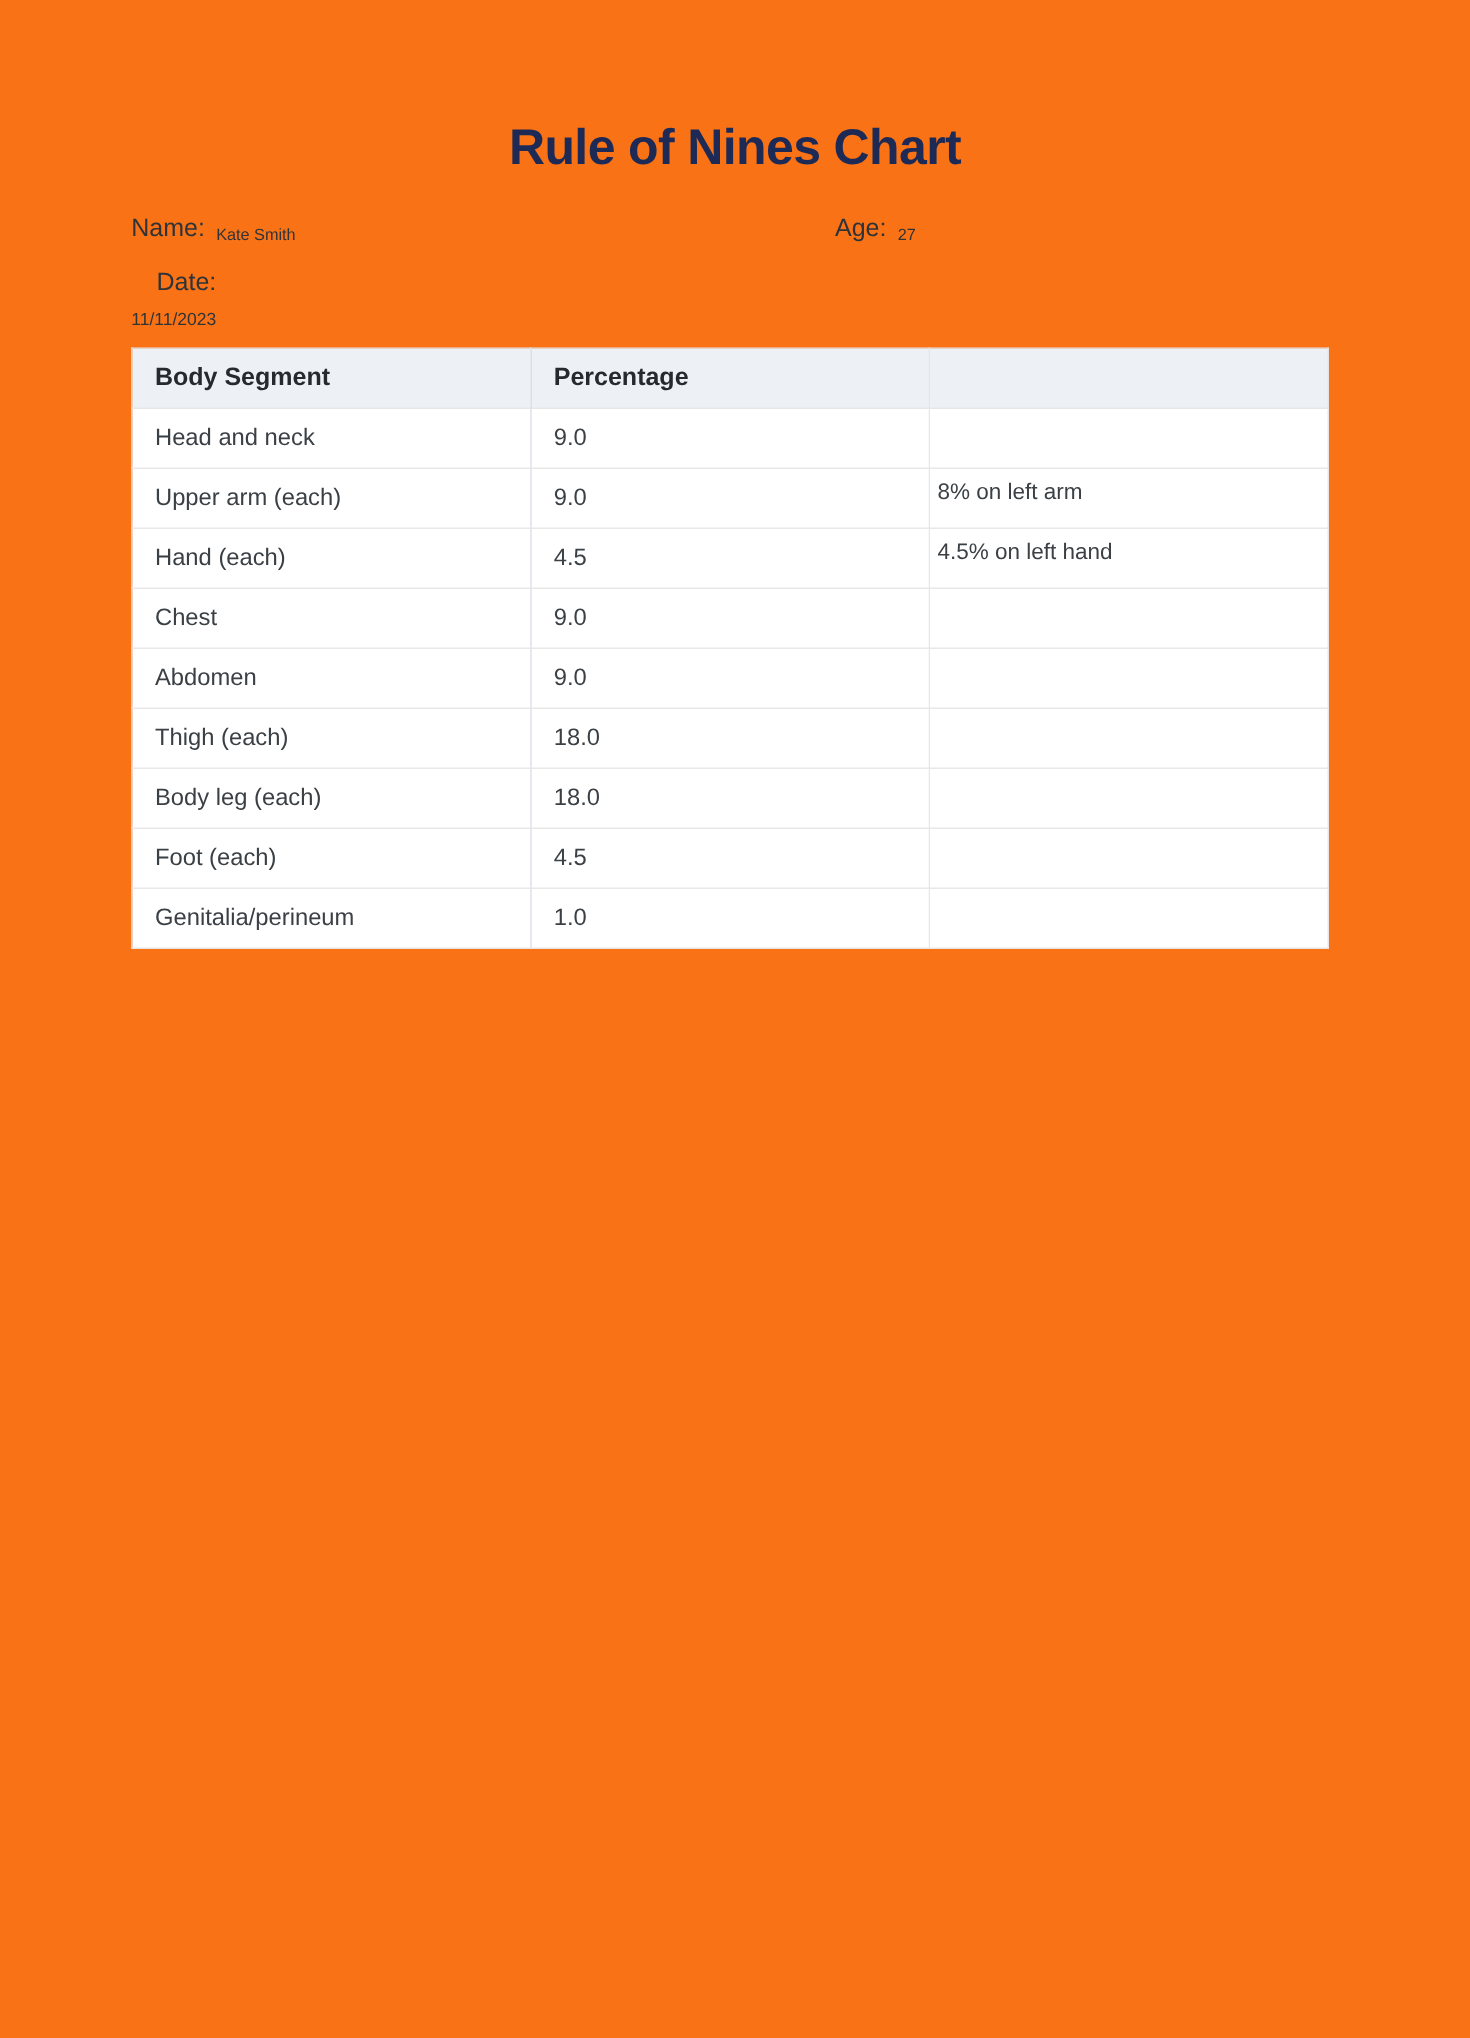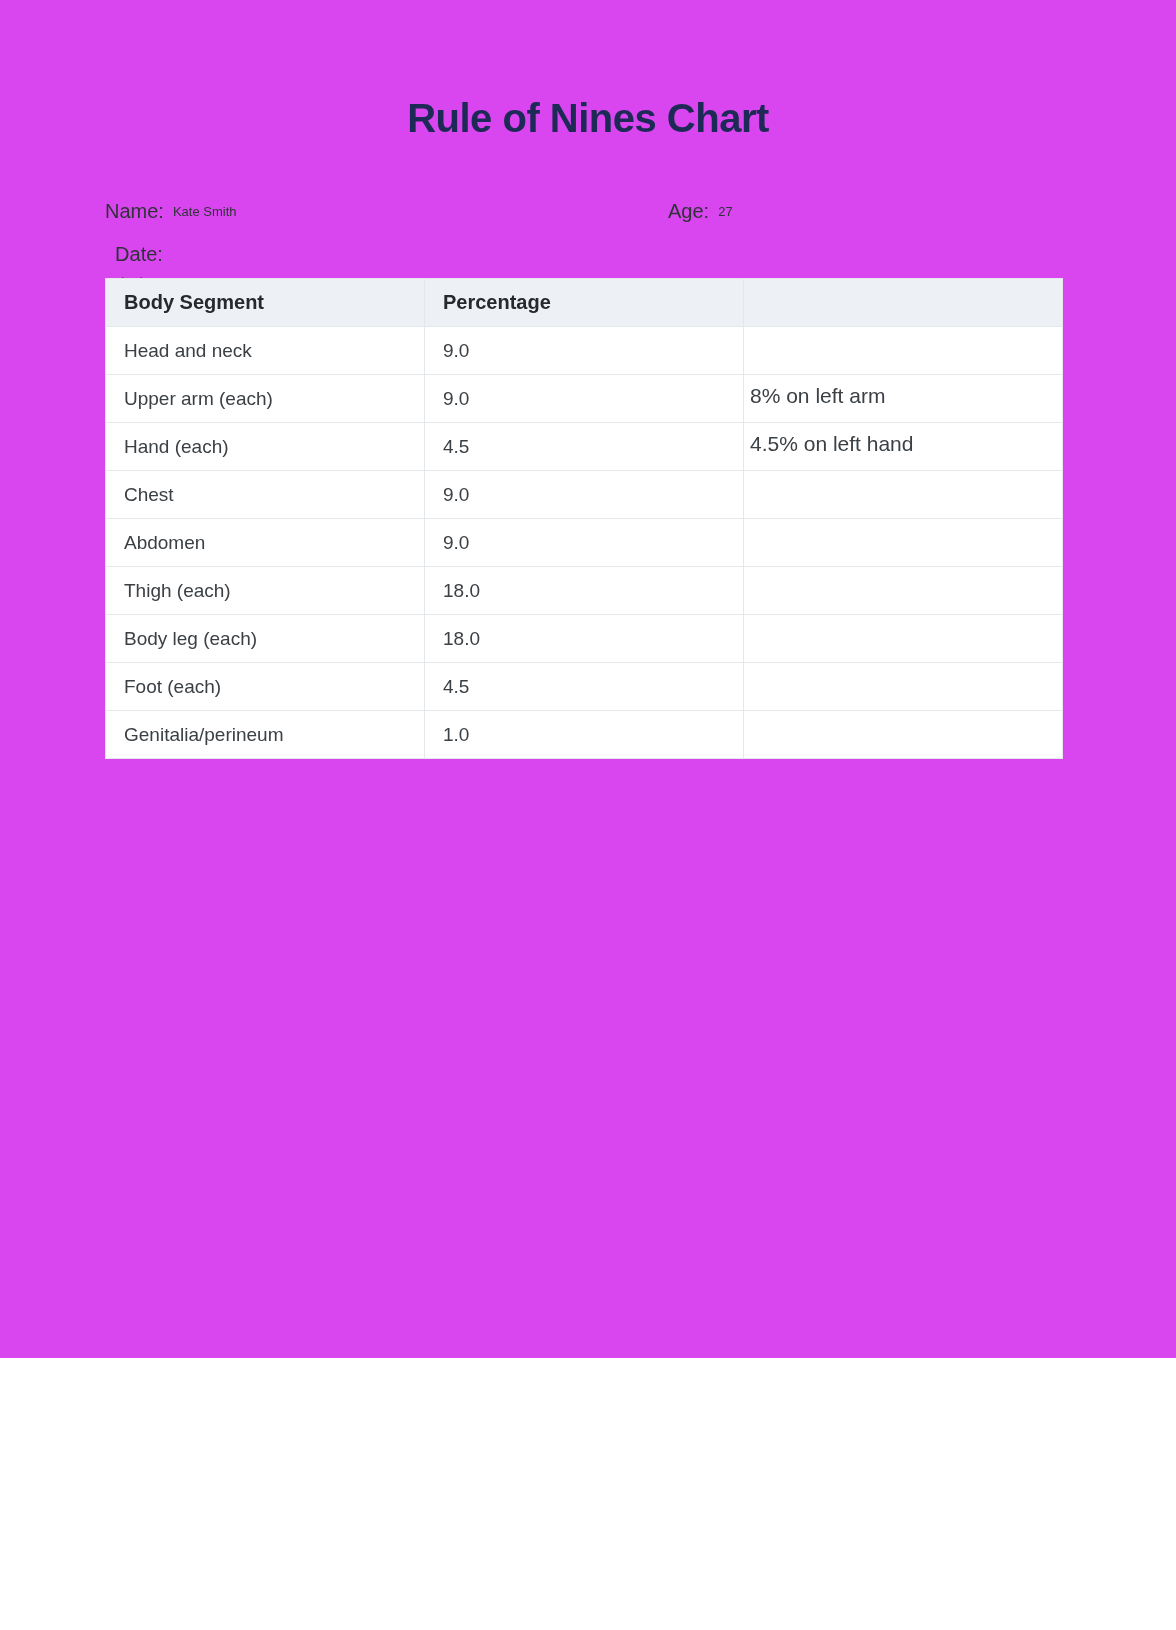--- a/index.html
+++ b/index.html
@@ -12,43 +12,42 @@
   }
   *{ box-sizing:border-box; }
   html,body{ margin:0; padding:0; }
   body{
     width:1176px; height:1630px;
     background:#ffffff;
     font-family:"Liberation Sans", sans-serif;
   }
   .page{
     position:relative;
-    width:1176px; height:1358px;
-    background:#d946ef;
+    width:1176px; height:1630px;
+    background:#f97316;
     overflow:hidden;
   }
   .doc-title{
     position:absolute;
     top:96px; left:0;
     width:100%;
     text-align:center;
     font-size:40px;
     font-weight:700;
     color:var(--title-color);
     letter-spacing:-0.5px;
     margin:0;
   }
   .field{
     position:absolute;
     display:flex;
-    align-items:center;
+    align-items:flex-end;
     gap:9px;
     color:var(--label-color);
     white-space:nowrap;
-    margin-top:28px;
   }
   .field-label{ font-size:20px; }
   .field-value{ font-size:13px; font-weight:400; }
   .field-value.date-value{ font-size:14px; }
   #name-field{ left:105px; top:172px; }
   #age-field{ left:668px; top:172px; }
   #date-field{ left:105px; top:215px;flex-direction:column; }
 
   .rn-table{
     position:absolute;
@@ -76,21 +75,21 @@
     height:48px;
     font-size:19px;
     color:var(--text-color);
     vertical-align:middle;
     padding:0 8px 0 18px;
     background:#ffffff;
   }
   .rn-table tbody td.note-cell{
     vertical-align:top;
     padding:8px 8px 0 6px;
-    font-size:21px;
+    font-size:18px;
     line-height:1.2;
   }
 </style>
 </head>
 <body>
 
 <div class="page">
 
   <h1 class="doc-title">Rule of Nines Chart</h1>
 

